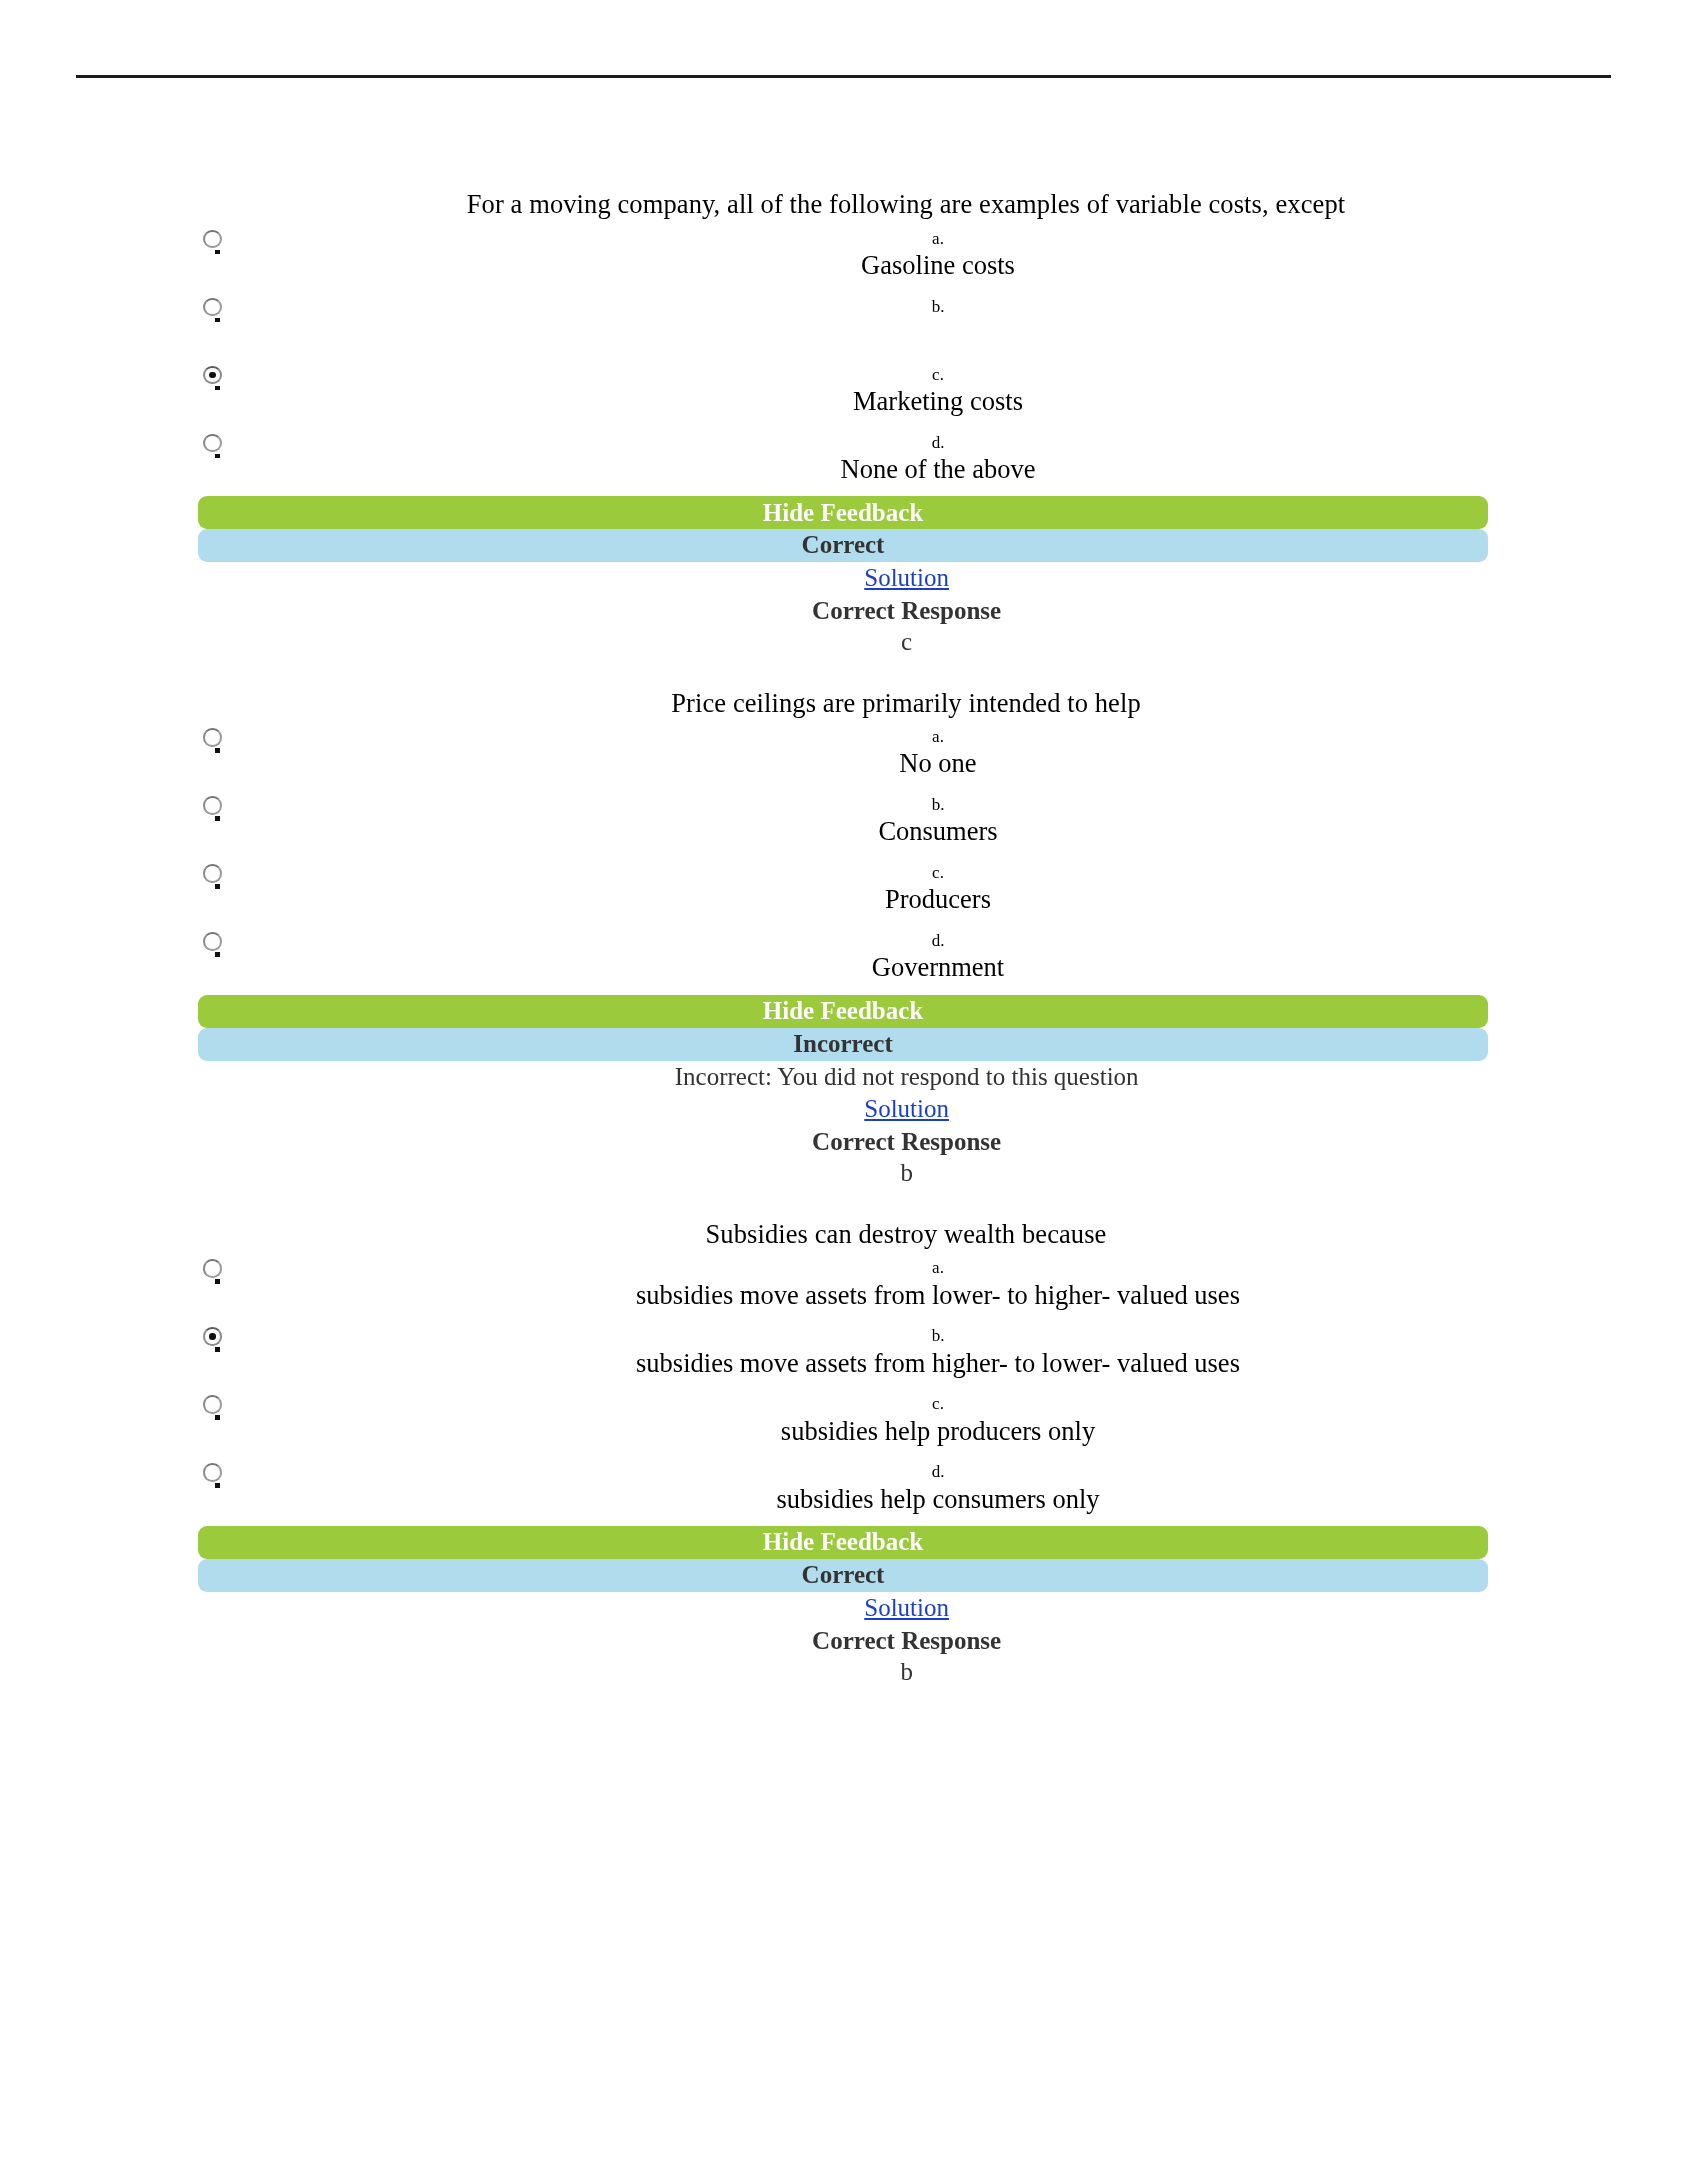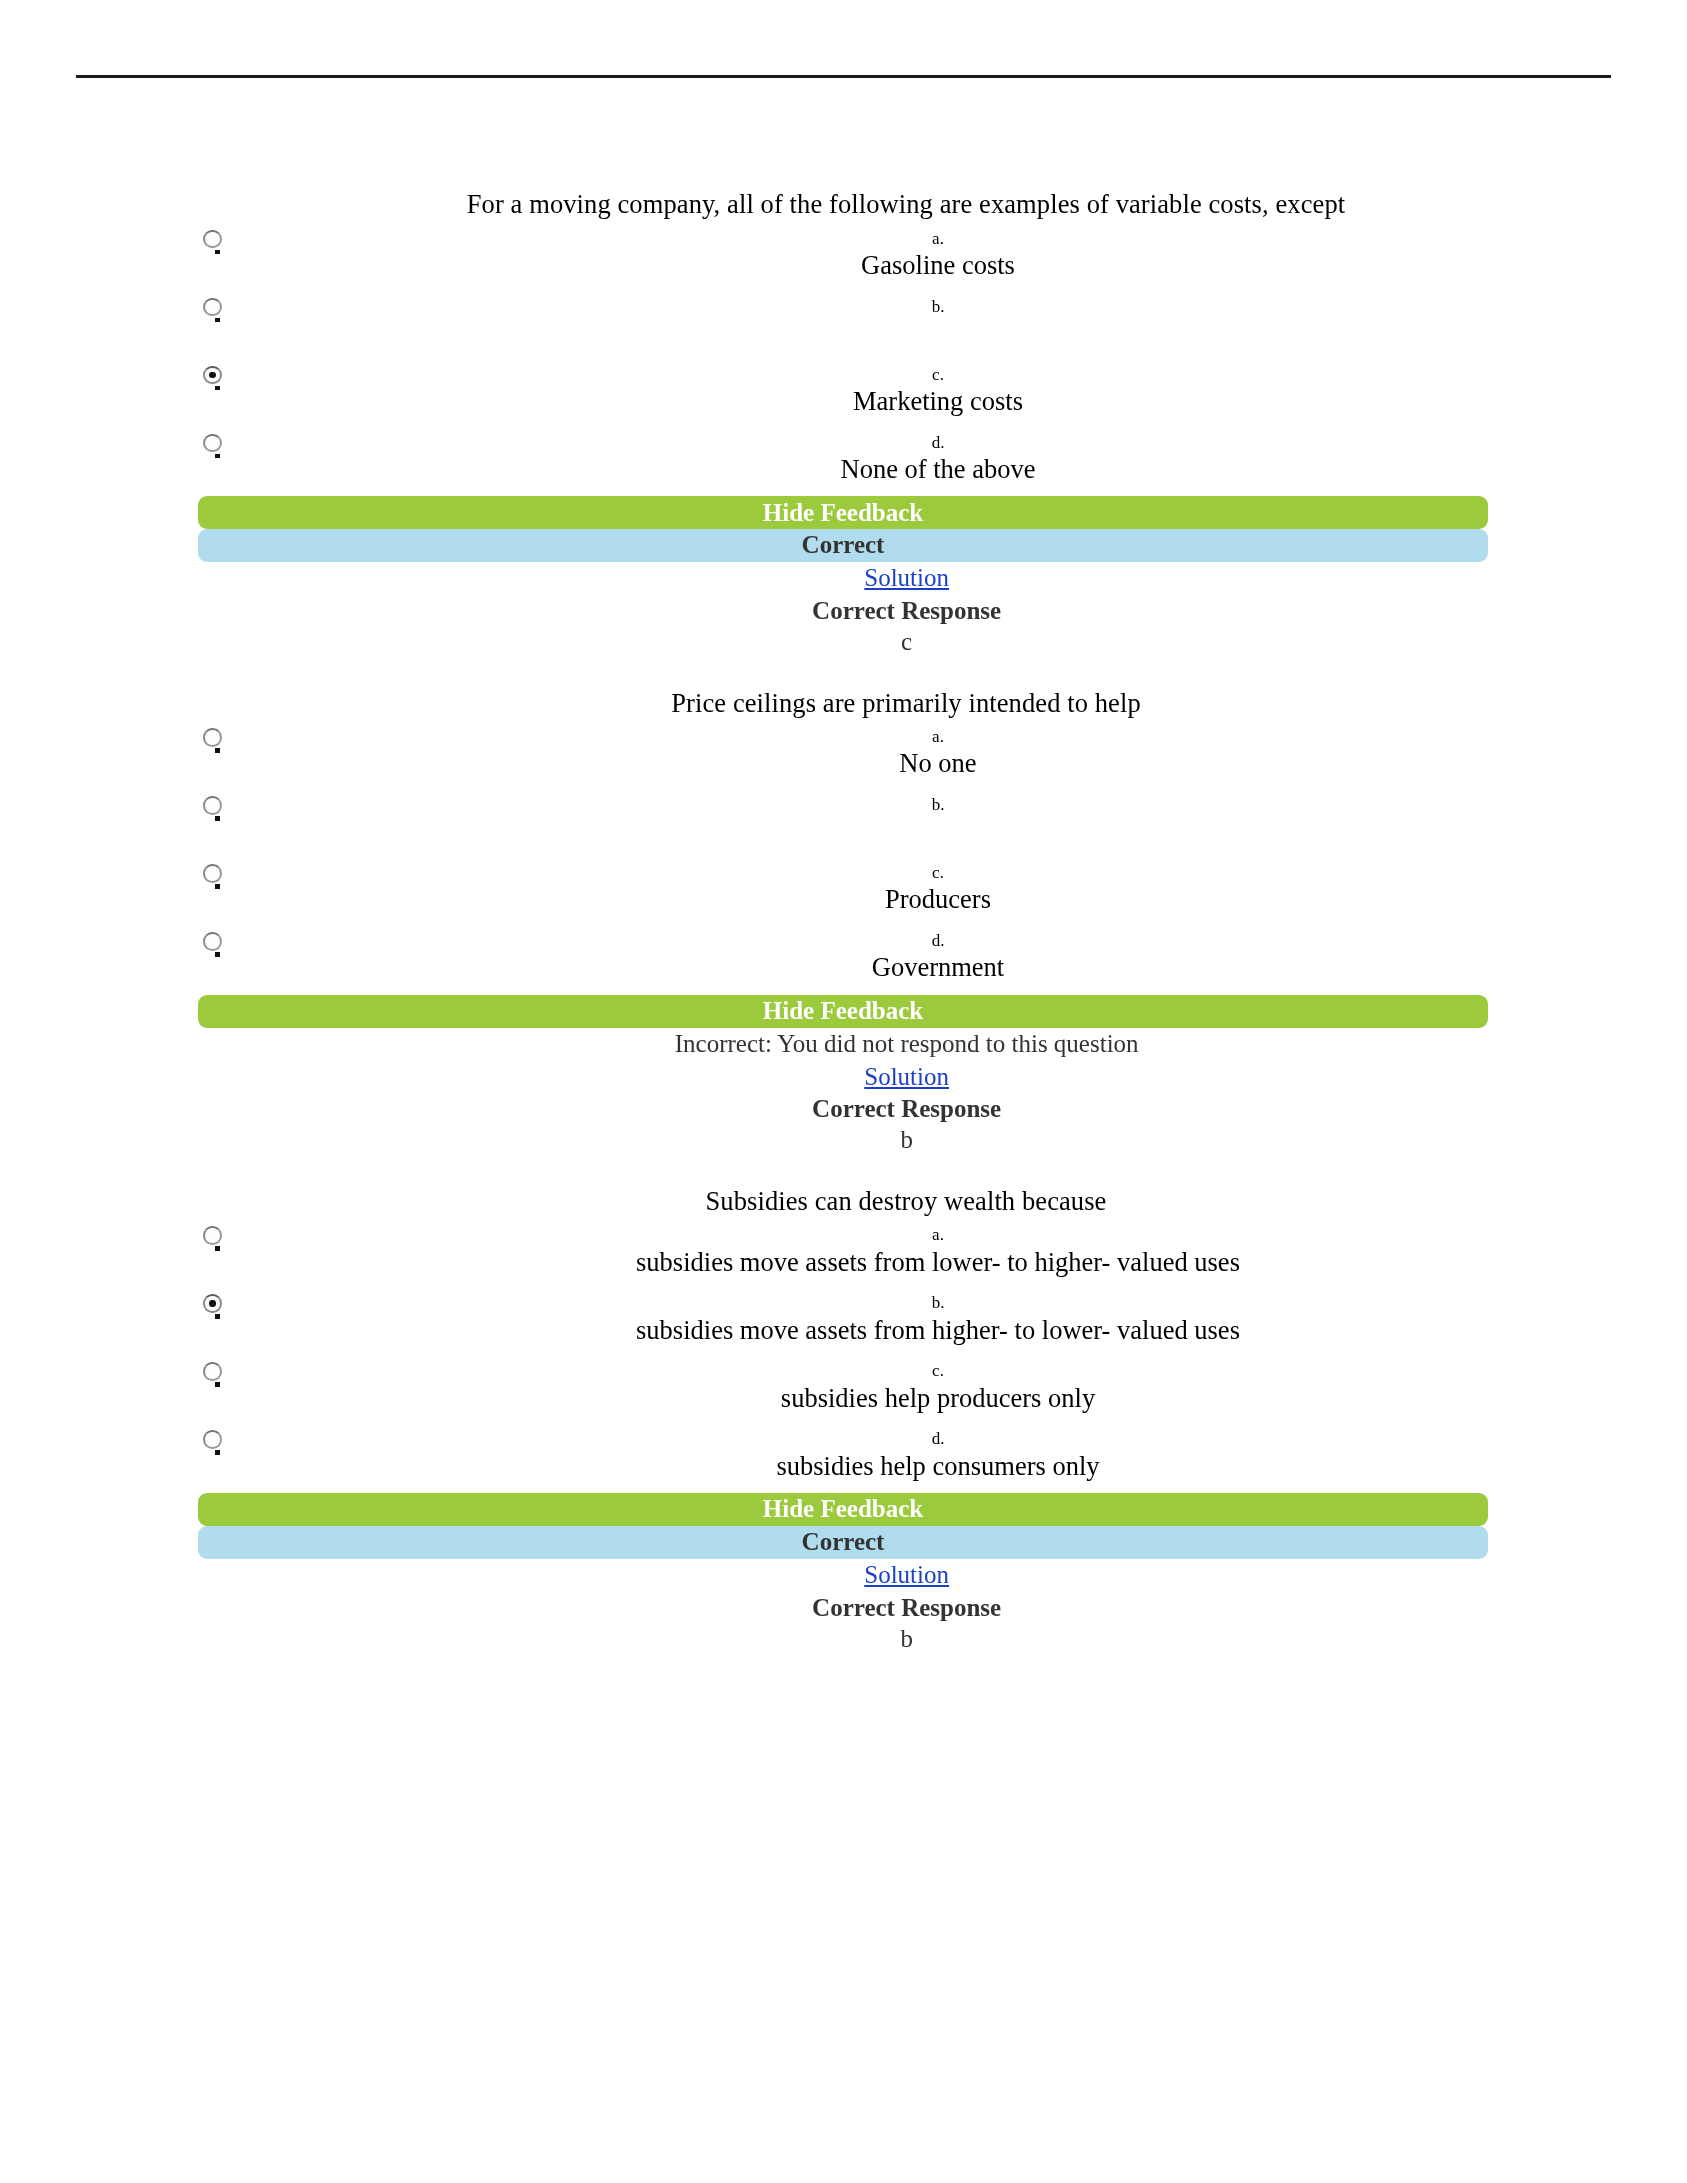--- a/index.html
+++ b/index.html
@@ -228,34 +228,36 @@
         <p class="question-stem">Price ceilings are primarily intended to help</p>
         <ul class="options">
           <li class="option">
             <span class="radio"></span>
             <span class="option-letter">a.</span>
             <span class="option-text">No one</span>
           </li>
           <li class="option">
             <span class="radio"></span>
             <span class="option-letter">b.</span>
+            <span class="option-text">Consumers</span>
           </li>
           <li class="option">
             <span class="radio"></span>
             <span class="option-letter">c.</span>
             <span class="option-text">Producers</span>
           </li>
           <li class="option">
             <span class="radio"></span>
             <span class="option-letter">d.</span>
             <span class="option-text">Government</span>
           </li>
         </ul>
         <div class="feedback">
           <div class="bar bar-hide">Hide Feedback</div>
+          <div class="bar bar-status">Incorrect</div>
           <div class="fb-text">Incorrect: You did not respond to this question</div>
           <a class="fb-link">Solution</a>
           <div class="fb-label">Correct Response</div>
           <div class="fb-answer">b</div>
         </div>
       </div>
       <div class="q-gap"></div>
       <div class="question-block">
         <p class="question-stem">Subsidies can destroy wealth because</p>
         <ul class="options">

